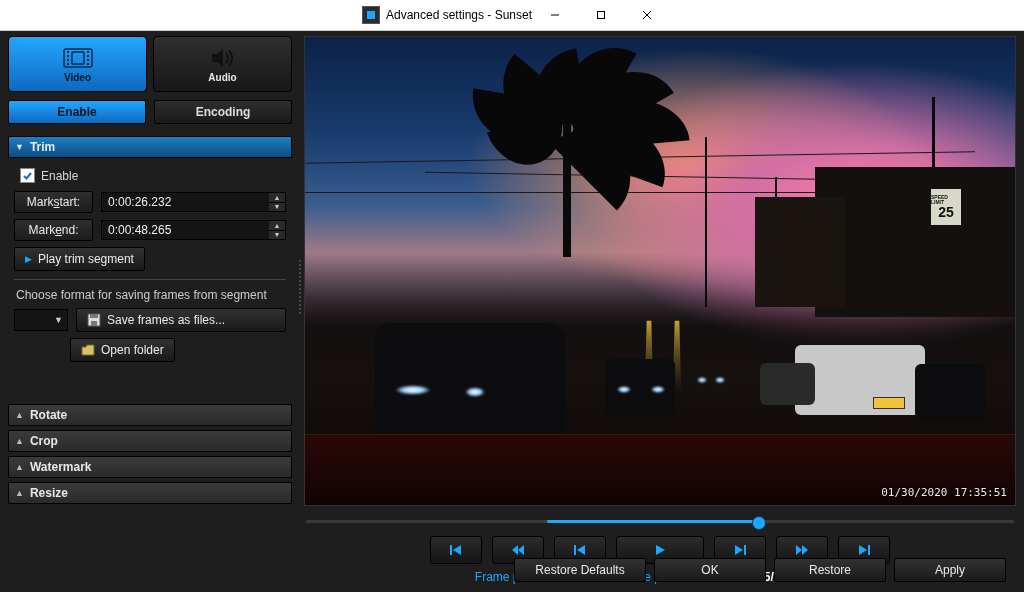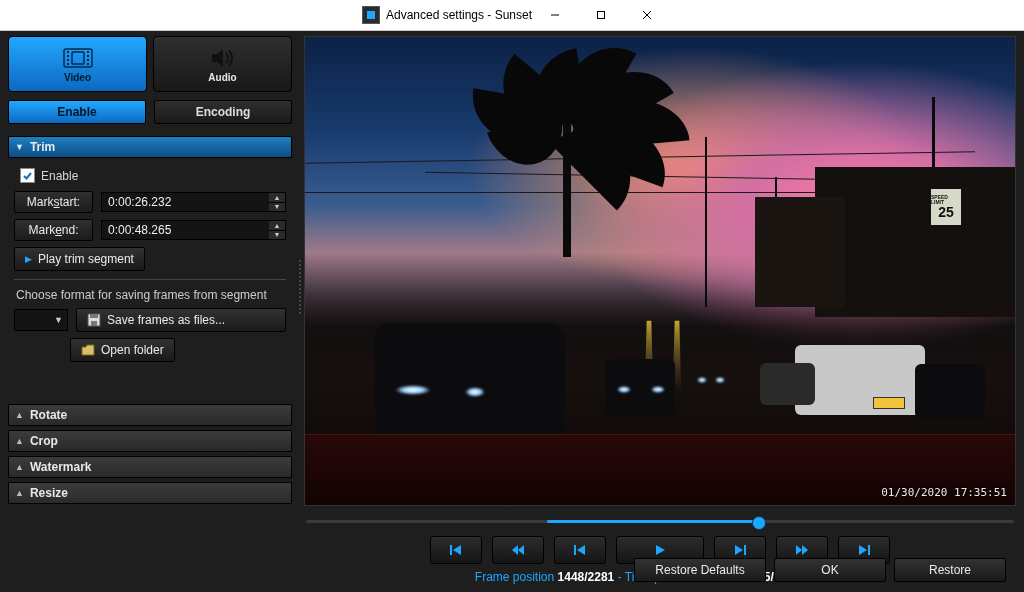--- a/index.html
+++ b/index.html
@@ -511,13 +511,16 @@
 <div class="footer">
   <div class="btn" style="width:110px;">
       <span>Restore Defaults</span>
     </div>
   <div class="btn">
       <span>OK</span>
     </div>
   <div class="btn">
       <span>Restore</span>
     </div>
+  <div class="btn">
+      <span>Apply</span>
+    </div>
 </div>
 
 </body></html>

